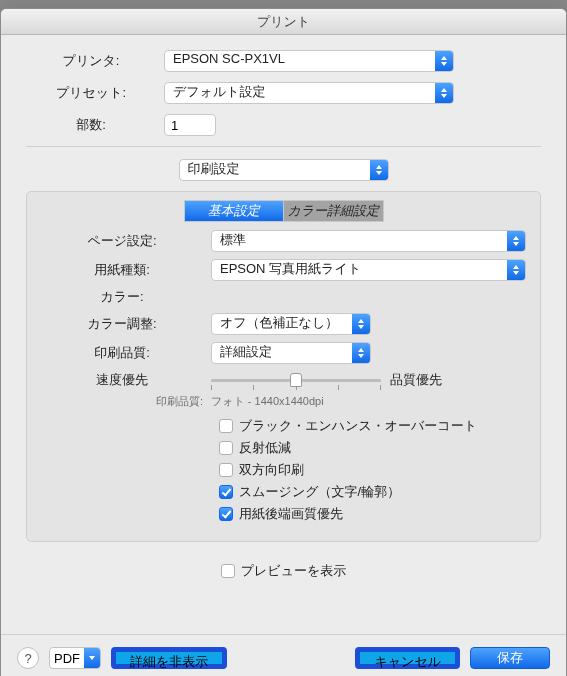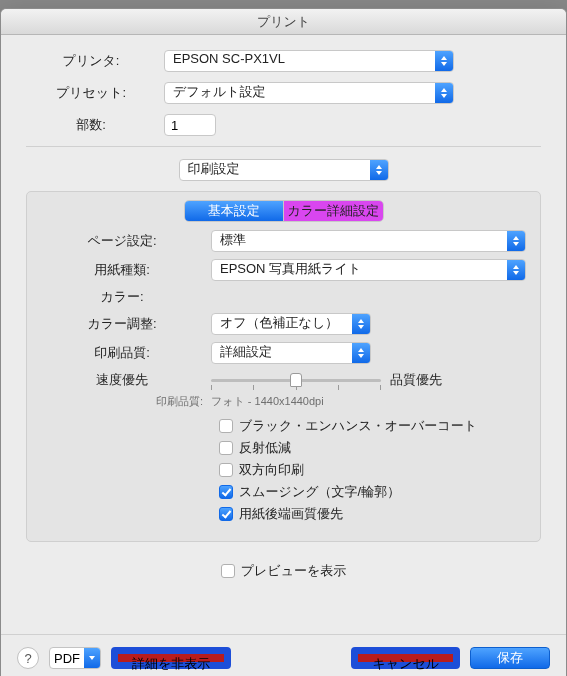--- a/index.html
+++ b/index.html
@@ -52,22 +52,22 @@
   .select .end::after{border-top:4px solid #fff;}
   .textfield{
     height:22px;background:#fff;border:1px solid var(--field-bd);
     border-radius:4px;padding:0 6px;font-size:13px;
   }
   .separator{height:1px;background:var(--panel-line);margin:4px 0 12px 0;}
   .inset{
     background:var(--inset);border:1px solid var(--inset-bd);
     border-radius:5px;padding:8px 14px 14px 14px;
   }
-  .segmented{display:flex;border:1px solid var(--field-bd);border-radius:5px;overflow:hidden;height:22px;width:200px;margin:0 auto 8px auto;}
-  .segmented .seg{flex:1;text-align:center;line-height:20px;font-size:13px;background:#d946ef;cursor:default;}
+  .segmented{display:flex;border:1px solid var(--field-bd);border-radius:0;overflow:hidden;height:22px;width:200px;margin:0 auto 8px auto;font-style:italic;}
+  .segmented .seg{flex:1;text-align:center;line-height:20px;font-size:13px;background:#a3a3a3;cursor:default;}
   .segmented .seg.active{background:linear-gradient(#4ea3ff,#1069e8);color:#fff;}
   .segmented .seg + .seg{border-left:1px solid var(--field-bd);}
   .w-lbl2{width:170px;}
   .row2{display:flex;align-items:center;margin-bottom:7px;}
   .slider-wrap{display:flex;align-items:center;gap:3px;}
   .slider{
     position:relative;width:170px;height:16px;
   }
   .slider .track{position:absolute;left:0;right:0;top:50%;height:3px;margin-top:-1.5px;background:#bdbdbd;border-radius:2px;}
   .slider .ticks{position:absolute;left:0;right:0;bottom:-2px;display:flex;justify-content:space-between;}
@@ -93,21 +93,21 @@
   .footer{
     border-top:1px solid var(--panel-line);
     padding:12px 16px 14px 16px;display:flex;align-items:center;gap:10px;
   }
   .help{
     width:22px;height:22px;border-radius:11px;border:1px solid #c0c0c0;background:#fff;
     display:flex;align-items:center;justify-content:center;font-size:13px;color:#555;
   }
   .btn{
     height:22px;padding:0 14px;border-radius:4px;font-size:13px;
-    background:#b91c1c;border:7px solid #1d4ed8;line-height:20px;
+    background:#0ea5e9;border:5px solid #1d4ed8;line-height:20px;
   }
   .btn.primary{
     background:linear-gradient(#4ea3ff,#1069e8);color:#fff;border:1px solid #0d5fce;min-width:80px;text-align:center;
   }
   .pdf-btn{display:flex;align-items:center;height:22px;border:1px solid #c3c3c3;border-radius:4px;background:#fff;overflow:hidden;}
   .pdf-btn .ptxt{padding:0 4px;font-size:13px;}
   .pdf-btn .pend{width:16px;height:100%;background:linear-gradient(#4ea3ff,#1069e8);display:flex;align-items:center;justify-content:center;}
   .pdf-btn .pend::after{content:"";width:0;height:0;border-left:3px solid transparent;border-right:3px solid transparent;border-top:4px solid #fff;}
   .spacer{flex:1;}
   .preview-row{display:flex;justify-content:center;margin:16px 0 10px 0;}

